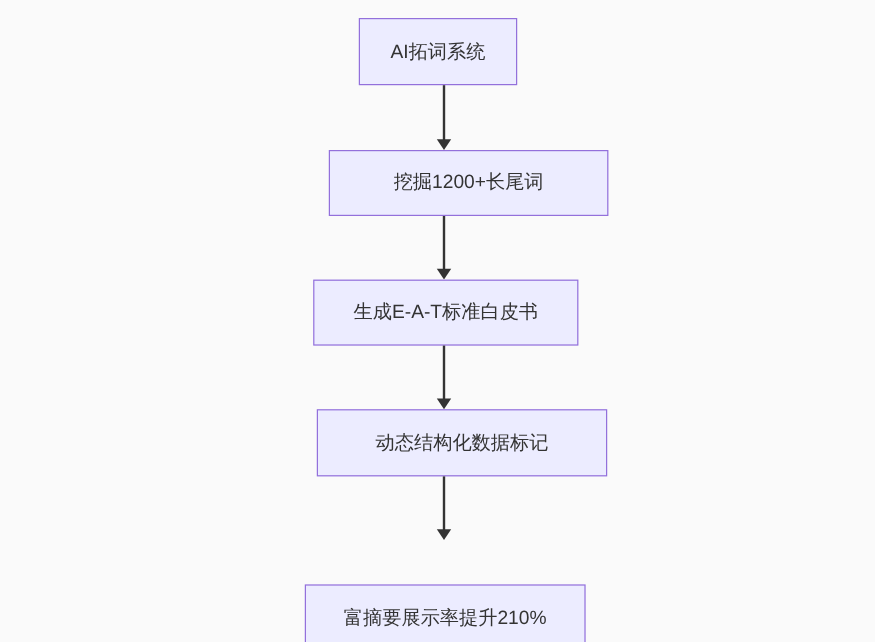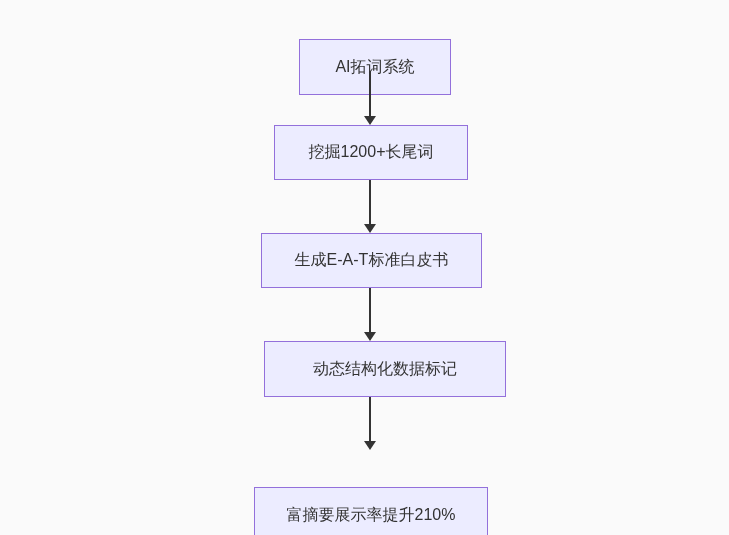--- a/index.html
+++ b/index.html
@@ -53,30 +53,30 @@
     border-left: 6px solid transparent;
     border-right: 6px solid transparent;
     border-top: 9px solid #333333;
   }
 </style>
 </head>
 <body>
 
 <div class="canvas">
 
-  <div class="flow-node" style="left:299px; top:15px; width:152px; height:56px;margin-top:24px;">
+  <div class="flow-node" style="left:299px; top:15px; width:132px; height:56px;">
     <span>AI拓词系统</span>
   </div>
 
   <div class="flow-arrow" style="left:364px; top:71px; height:54px;">
     <span class="arrow-line"></span>
     <span class="arrow-head"></span>
   </div>
 
-  <div class="flow-node" style="left:274px; top:125px; width:194px; height:55px;">
+  <div class="flow-node" style="left:274px; top:125px; width:233px; height:55px;">
     <span>挖掘1200+长尾词</span>
   </div>
 
   <div class="flow-arrow" style="left:364px; top:180px; height:53px;">
     <span class="arrow-line"></span>
     <span class="arrow-head"></span>
   </div>
 
   <div class="flow-node" style="left:261px; top:233px; width:221px; height:55px;">
     <span>生成E-A-T标准白皮书</span>

